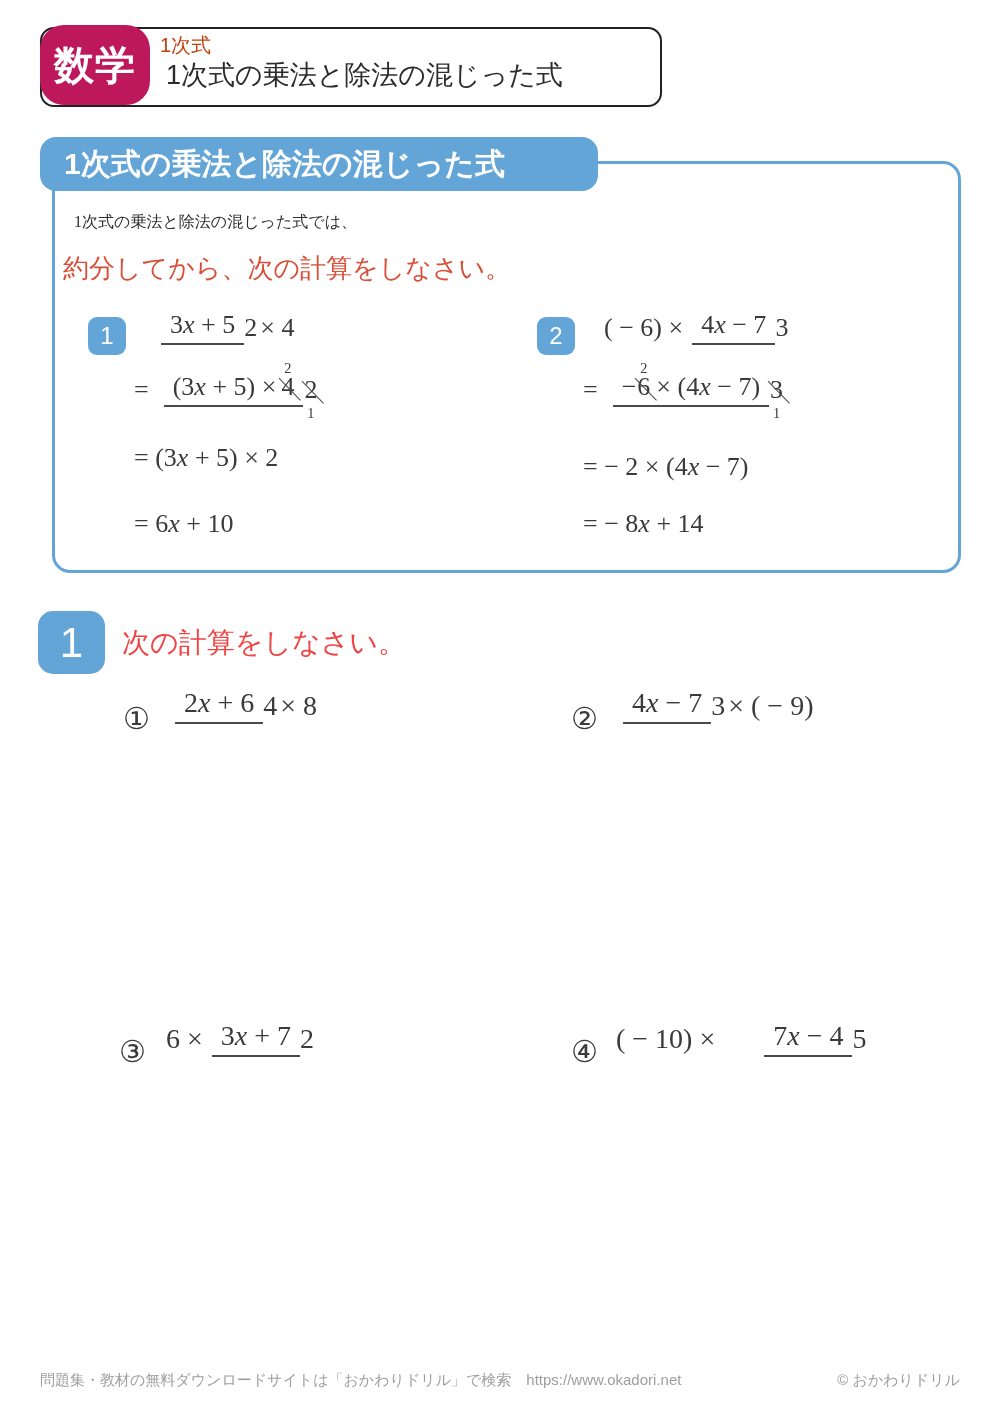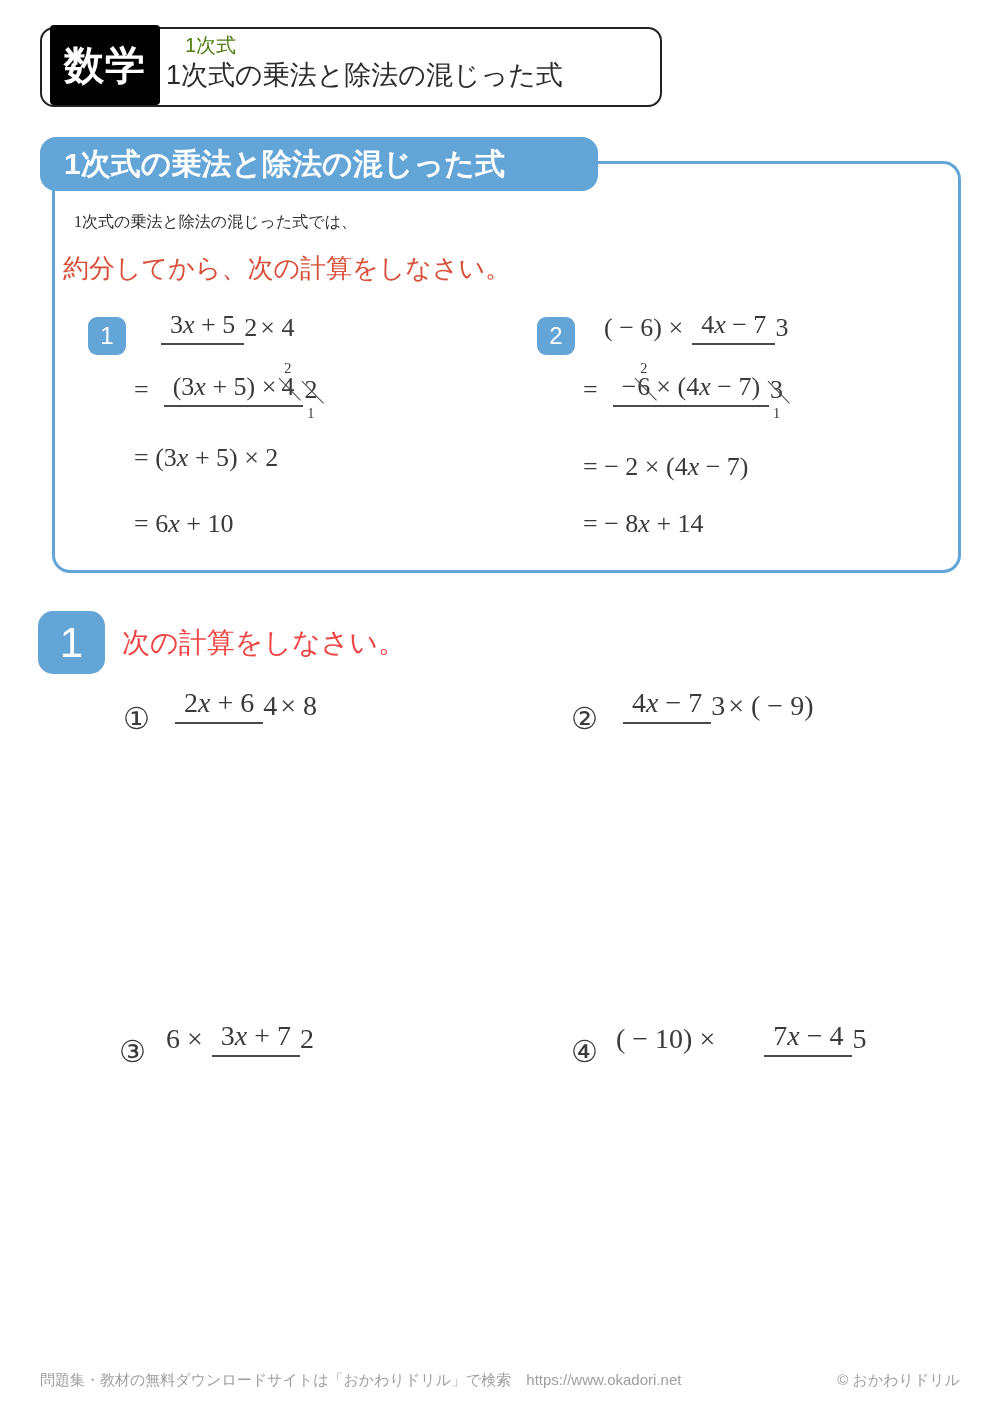--- a/index.html
+++ b/index.html
@@ -2,26 +2,26 @@
 <html><head>
 <meta charset="utf-8">
 <style>
   html,body{margin:0;padding:0;background:#e8e8e8;}
   .page{position:relative;width:1000px;height:1415px;margin:0 auto;background:#ffffff;
         font-family:"Liberation Serif","DejaVu Serif",serif;color:#3a3a3a;overflow:hidden;}
 
   
   .header-box{position:absolute;left:40px;top:27px;width:618px;height:76px;background:#fff;
               border:2px solid #222;border-radius:14px;z-index:1;}
-  .subject-badge{position:absolute;left:40px;top:25px;width:110px;height:80px;background:#000000;
-                 border-radius:4px;z-index:2;display:flex;align-items:center;justify-content:center;
+  .subject-badge{position:absolute;left:40px;top:25px;width:110px;height:80px;background:#be185d;
+                 border-radius:24px;z-index:2;display:flex;align-items:center;justify-content:center;
                  color:#fff;font-family:"Liberation Sans","DejaVu Sans",sans-serif;
-                 font-size:40px;font-weight:bold;letter-spacing:1px;margin-left:10px;}
-  .unit-label{position:absolute;left:185px;top:32px;font-family:"Liberation Sans","DejaVu Sans",sans-serif;
-              font-size:20px;color:#4d7c0f;z-index:3;}
+                 font-size:40px;font-weight:bold;letter-spacing:1px;}
+  .unit-label{position:absolute;left:160px;top:32px;font-family:"Liberation Sans","DejaVu Sans",sans-serif;
+              font-size:20px;color:#c2410c;z-index:3;}
   .unit-title{position:absolute;left:166px;top:57px;font-family:"Liberation Sans","DejaVu Sans",sans-serif;
               font-size:27px;color:#2b2b2b;z-index:3;}
 
   
   .info-box{position:absolute;left:52px;top:161px;width:903px;height:406px;background:#fff;
             border:3px solid #64A5D7;border-radius:18px;z-index:1;}
   .info-pill{position:absolute;left:40px;top:137px;width:558px;height:54px;background:#64A5D7;
              border-radius:16px;z-index:2;display:flex;align-items:center;
              color:#fff;font-family:"Liberation Sans","DejaVu Sans",sans-serif;
              font-size:30px;font-weight:bold;padding-left:24px;box-sizing:border-box;}

